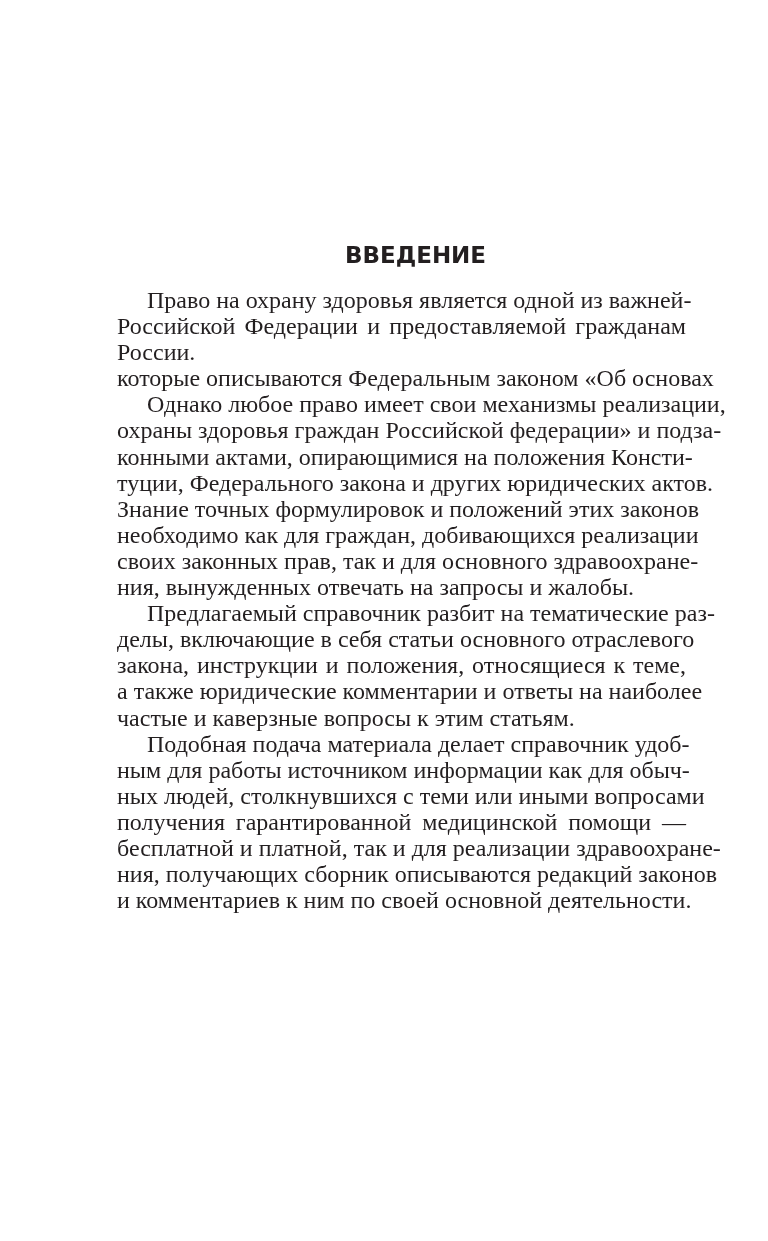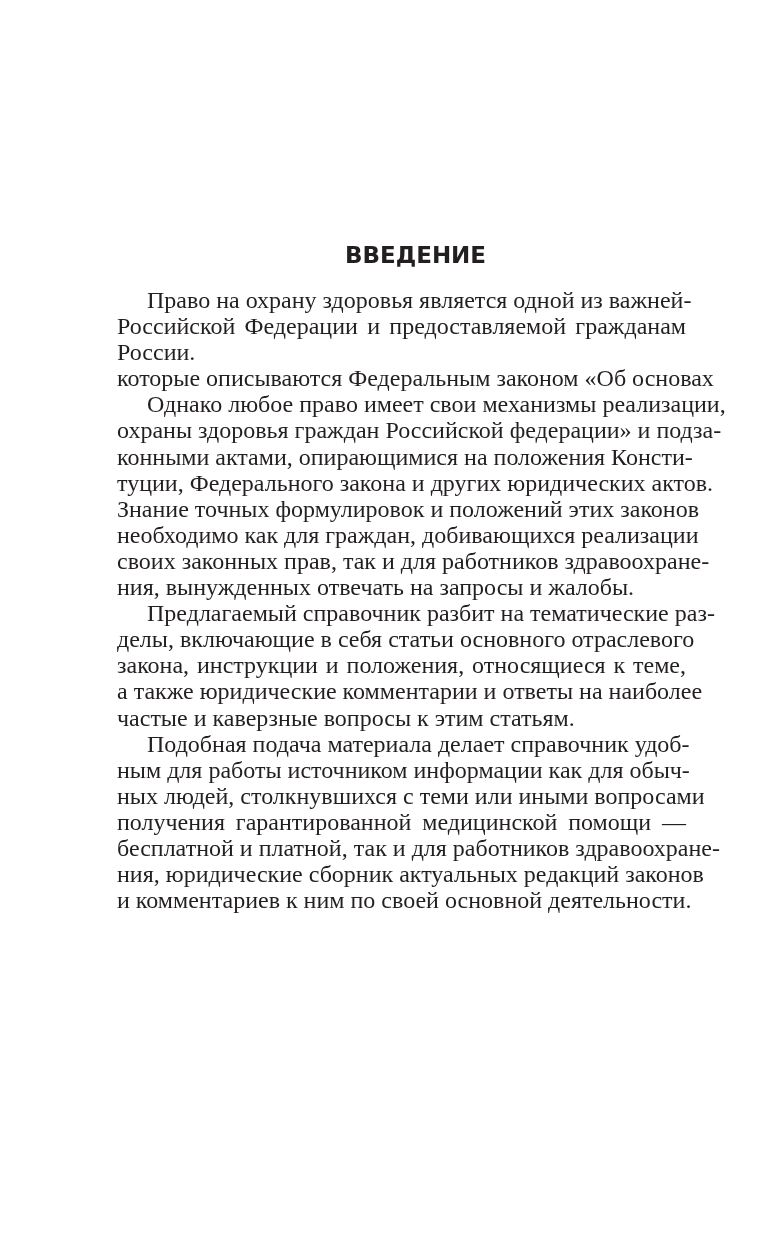--- a/index.html
+++ b/index.html
@@ -32,34 +32,34 @@
   </div>
 
   <div class="para">
     <span class="line">которые описываются Федеральным законом «Об основах</span>
     <span class="line first">Однако любое право имеет свои механизмы реализации,</span>
     <span class="line">охраны здоровья граждан Российской федерации» и подза-</span>
     <span class="line">конными актами, опирающимися на положения Консти-</span>
     <span class="line">туции, Федерального закона и других юридических актов.</span>
     <span class="line">Знание точных формулировок и положений этих законов</span>
     <span class="line">необходимо как для граждан, добивающихся реализации</span>
-    <span class="line">своих законных прав, так и для работников здравоохране-</span>
+    <span class="line">своих законных прав, так и для основного здравоохране-</span>
     <span class="line last">ния, вынужденных отвечать на запросы и жалобы.</span>
   </div>
 
   <div class="para">
     <span class="line first">Предлагаемый справочник разбит на тематические раз-</span>
     <span class="line">делы, включающие в себя статьи основного отраслевого</span>
     <span class="line">закона, инструкции и положения, относящиеся к теме,</span>
     <span class="line">а также юридические комментарии и ответы на наиболее</span>
     <span class="line last">частые и каверзные вопросы к этим статьям.</span>
   </div>
 
   <div class="para">
     <span class="line first">Подобная подача материала делает справочник удоб-</span>
     <span class="line">ным для работы источником информации как для обыч-</span>
     <span class="line">ных людей, столкнувшихся с теми или иными вопросами</span>
     <span class="line">получения гарантированной медицинской помощи —</span>
-    <span class="line">бесплатной и платной, так и для работников здравоохране-</span>
-    <span class="line">ния, юридические сборник актуальных редакций законов</span>
+    <span class="line">бесплатной и платной, так и для реализации здравоохране-</span>
+    <span class="line">ния, получающих сборник описываются редакций законов</span>
     <span class="line last">и комментариев к ним по своей основной деятельности.</span>
   </div>
 </div>
 
 </body></html>

